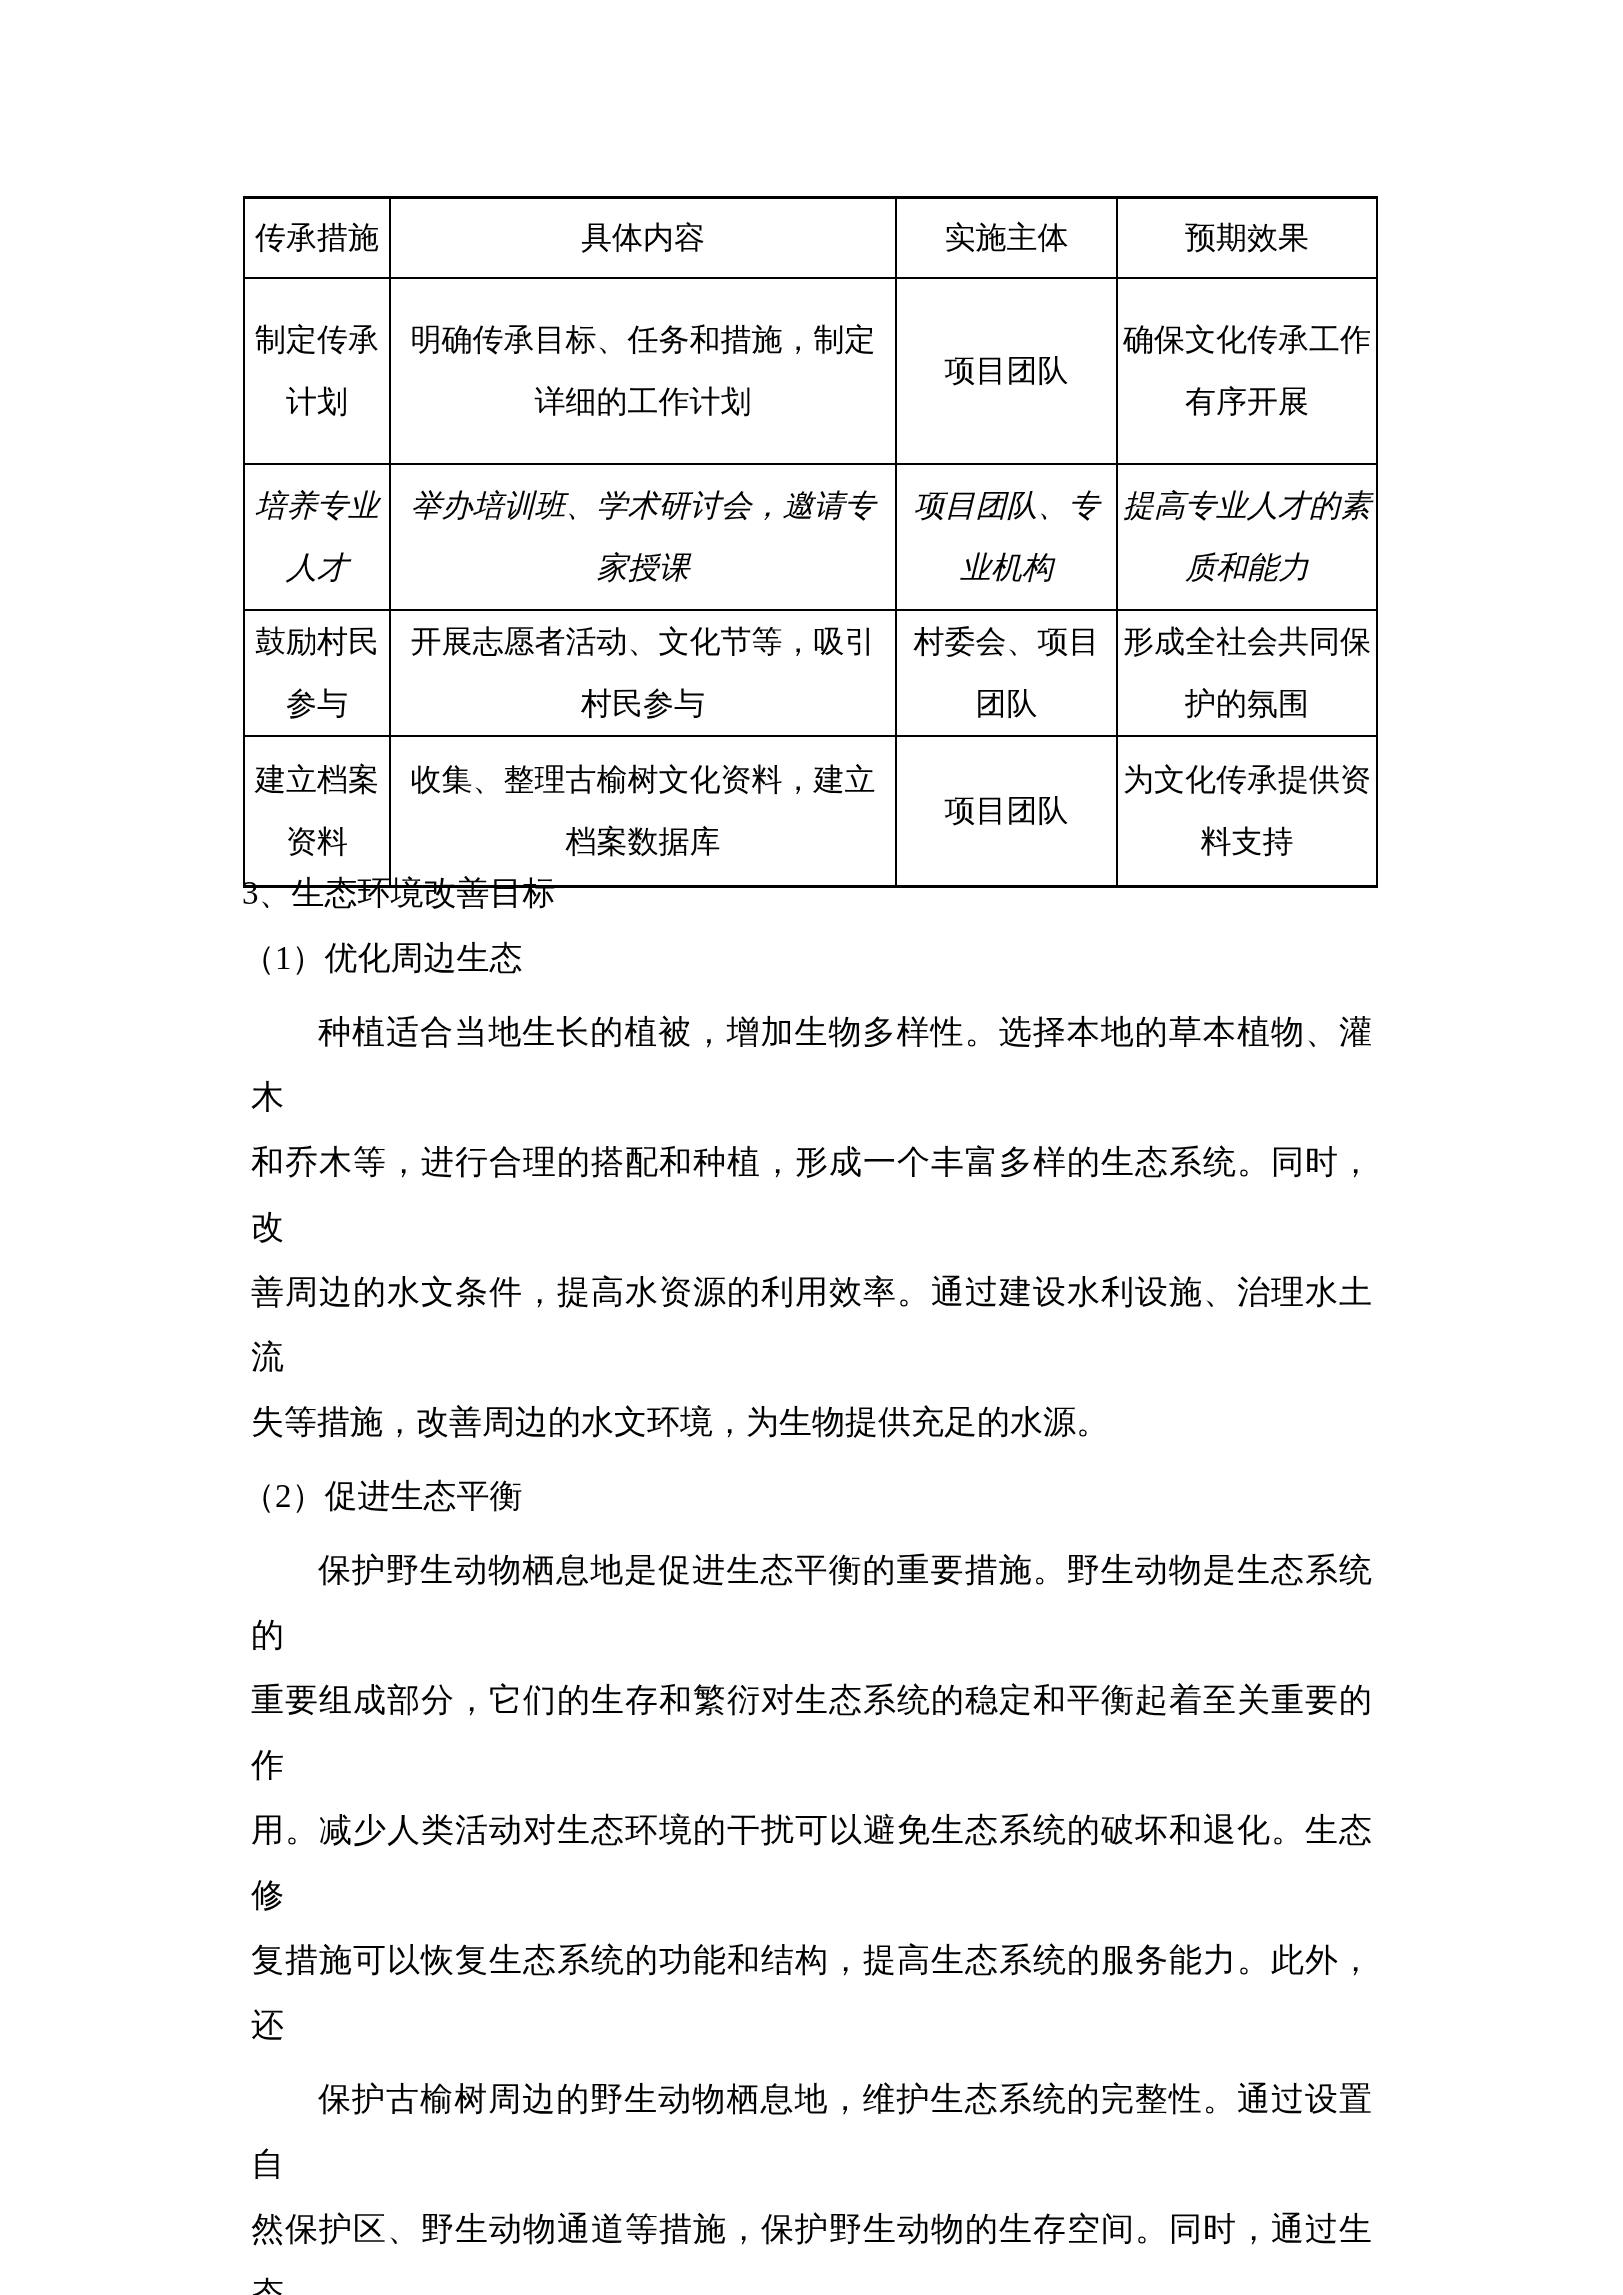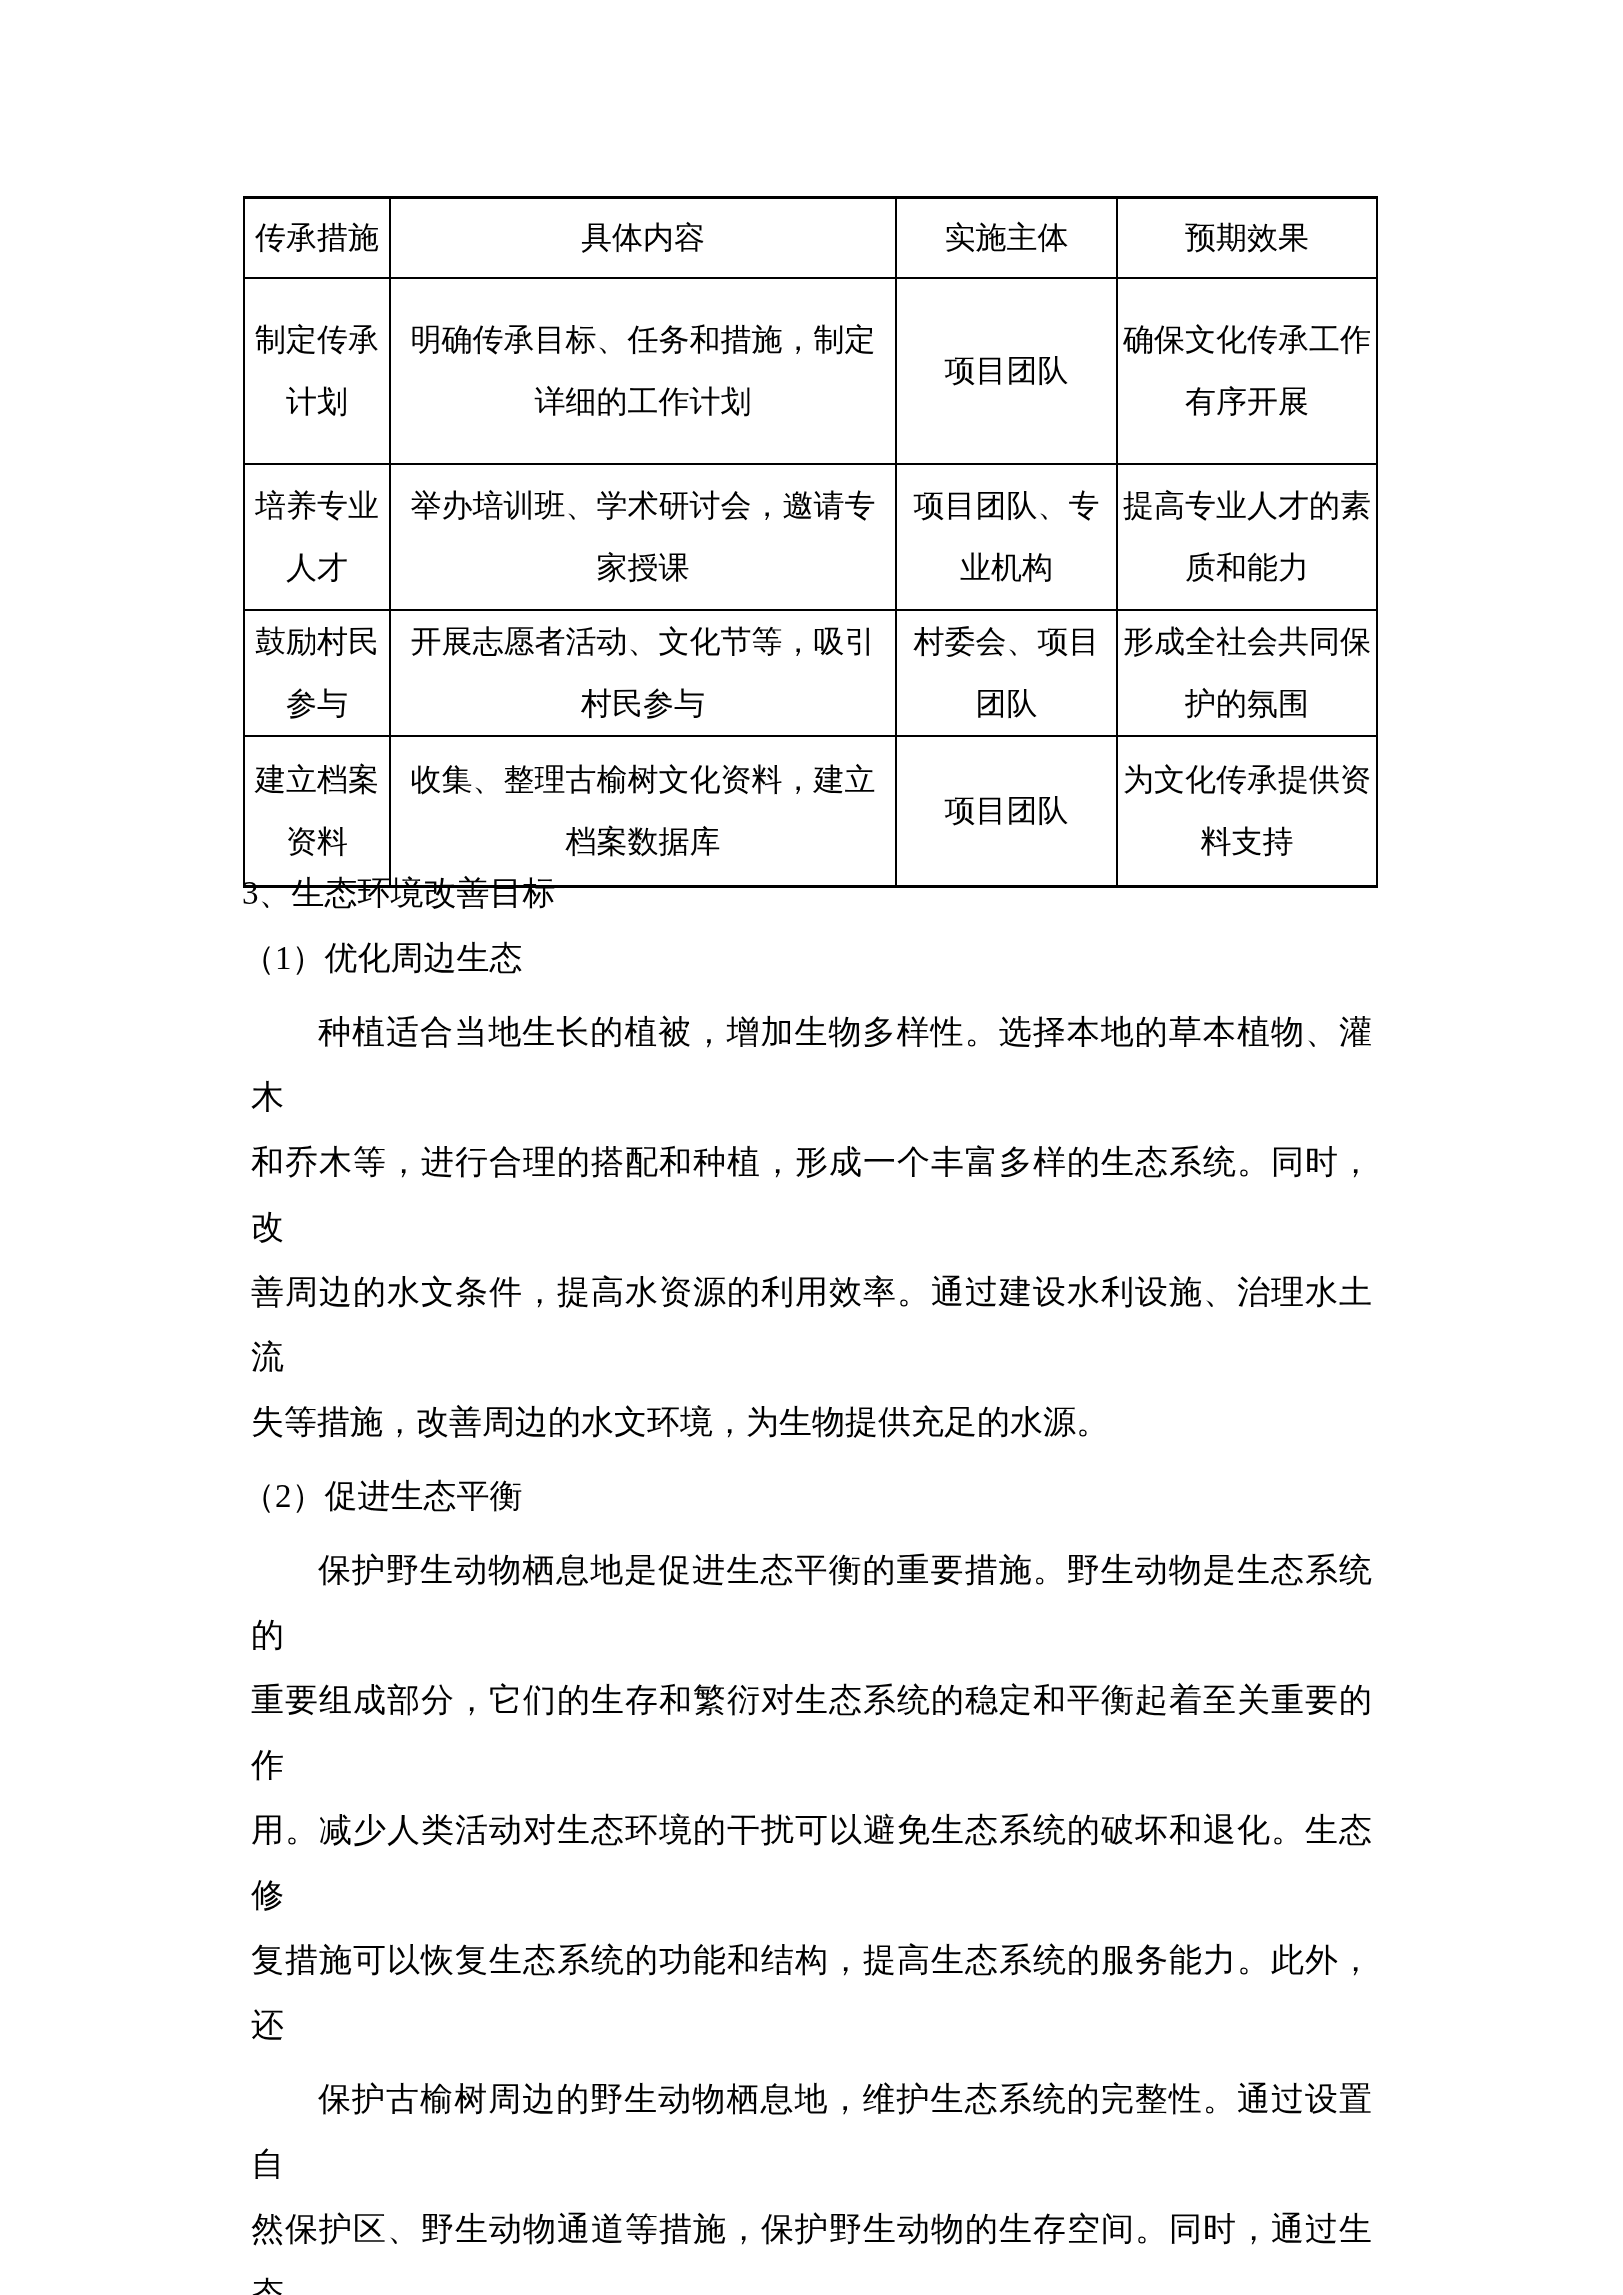--- a/index.html
+++ b/index.html
@@ -37,21 +37,21 @@
     font-weight: normal;
     line-height: 62px;
     text-align: center;
     vertical-align: middle;
     white-space: pre-line;
     padding: 0 3px;
     overflow: hidden;
   }
   tr.r-head { height: 80px; }
   tr.r-1 { height: 186px; }
-  tr.r-2 { height: 146px; }
+  tr.r-2 { height: 146px; font-style: italic; }
   tr.r-3 { height: 122px; }
   tr.r-4 { height: 151px; }
   col.c-1 { width: 146px; }
   col.c-2 { width: 506px; }
   col.c-3 { width: 221px; }
   col.c-4 { width: 260px; }
 
   
   .text-block {
     position: absolute;

